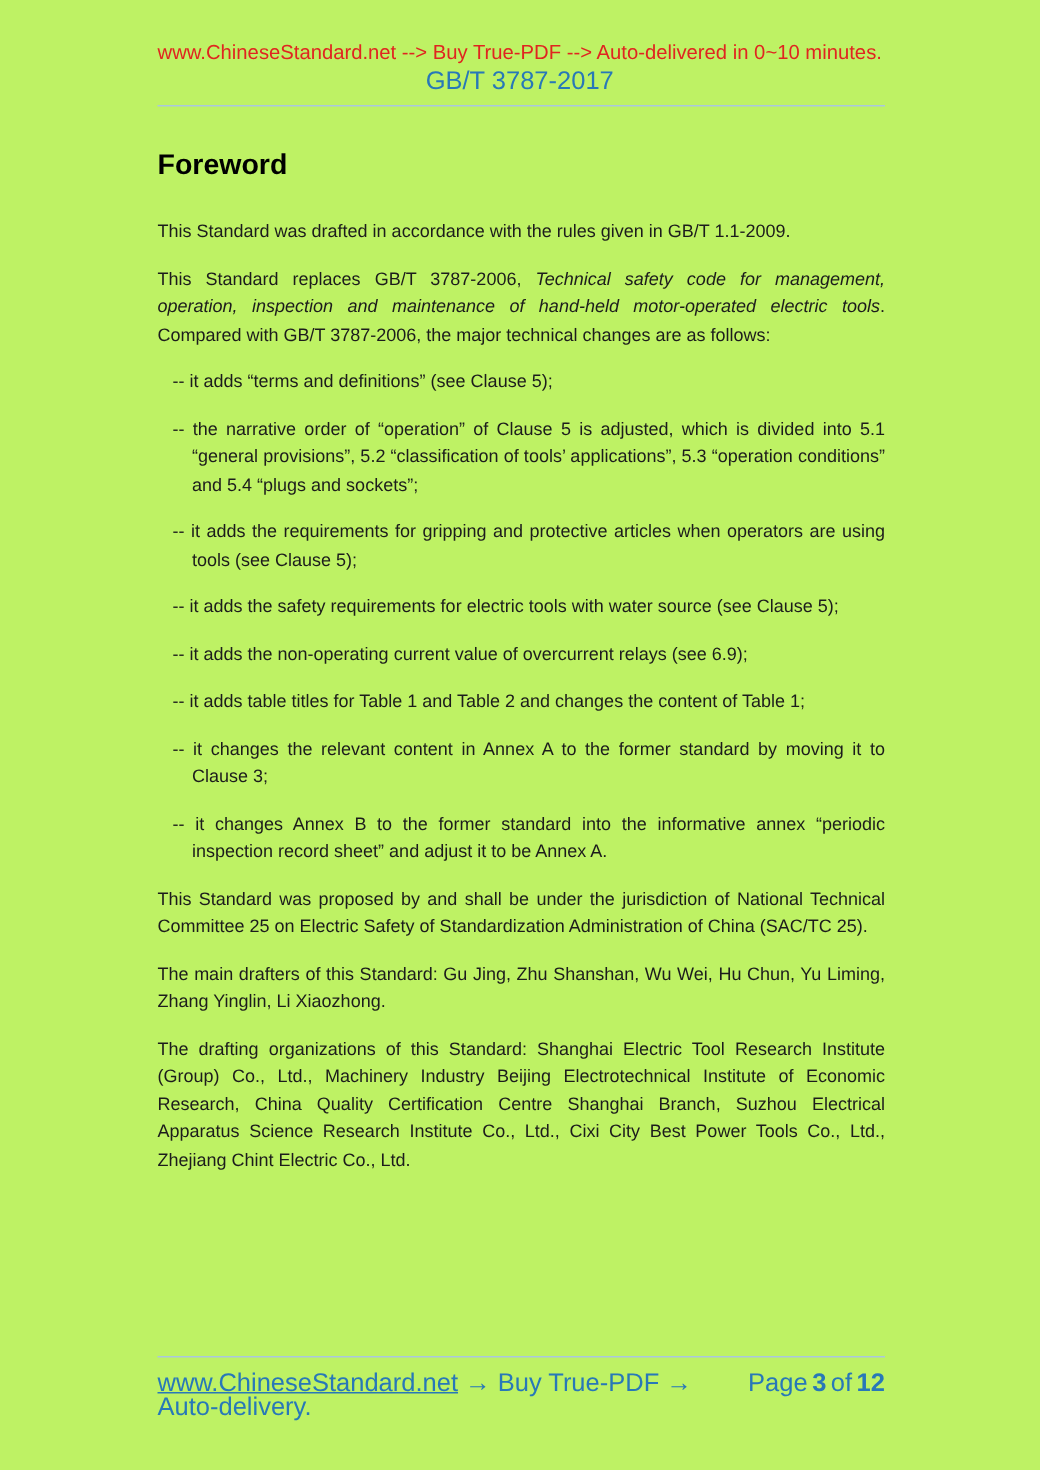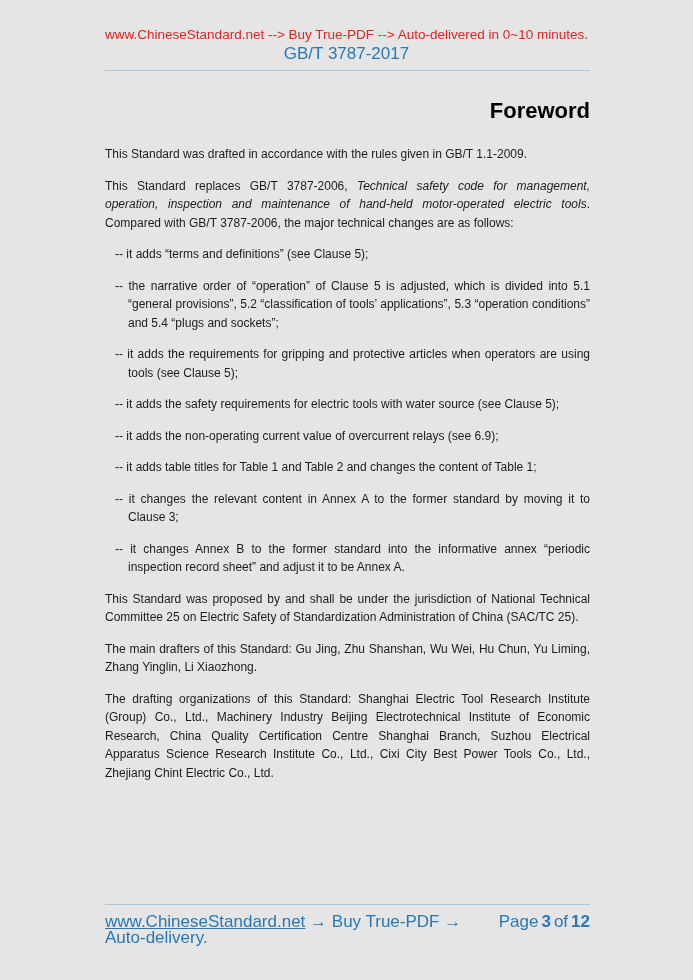--- a/index.html
+++ b/index.html
@@ -12,21 +12,21 @@
   html,body{background:#ffffff;}
   body{
     font-family:"Liberation Sans", sans-serif;
     color:var(--ink);
     width:693px;
   }
   .page{
     position:relative;
     width:693px;
     height:980px;
-    background:#e5e5e5;
+    background:#bef264;
     overflow:hidden;
   }
   
   .page-header{
     padding-top:27px;
     text-align:center;
   }
   .banner{
     color:var(--red);
     font-size:13.5px;
@@ -44,22 +44,22 @@
     border-top:1px solid var(--rule);
     margin:9px 103px 0 105px;
   }
   
   .content{
     margin:30px 103px 0 105px;
     font-size:12px;
     line-height:18.5px;
   }
   .doc-title{
-    text-align:right;
-    font-size:22px;
+    text-align:left;
+    font-size:19px;
     line-height:20px;
     font-weight:700;
     color:#000;
     margin-bottom:24px;
   }
   .content p{
     text-align:justify;
     margin-bottom:13px;
   }
   .bullets .bullet{

